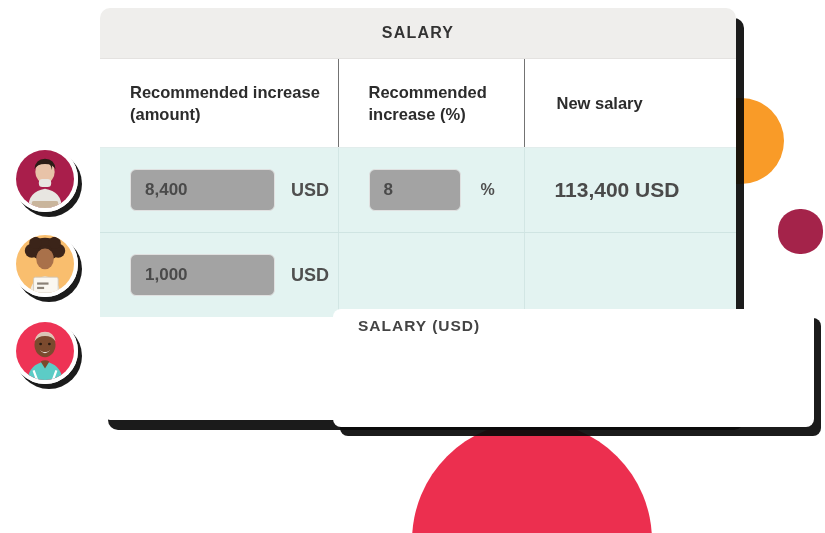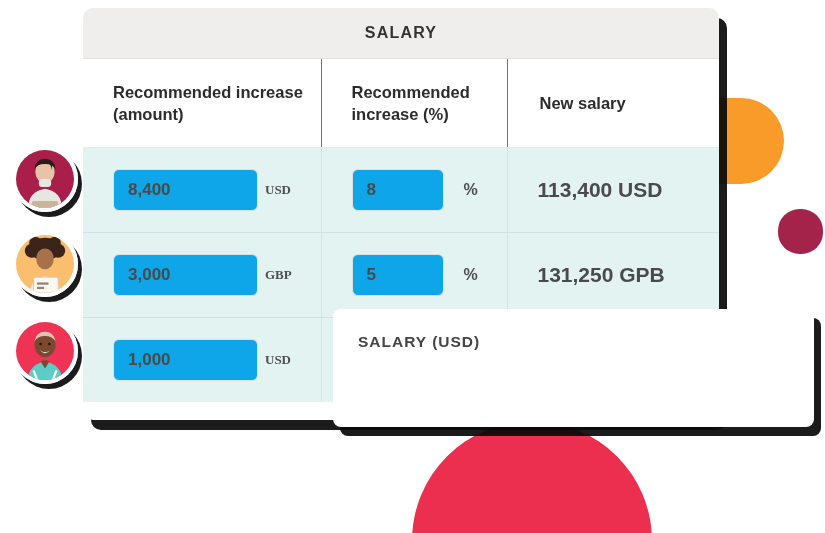--- a/index.html
+++ b/index.html
@@ -51,21 +51,21 @@
     width: 240px;
     height: 240px;
     background: #EC2F4F;
     border-radius: 50%;
     z-index: 1;
   }
 
   
   #salary-card {
     position: absolute;
-    left: 83px;
+    left: 100px;
     top: 8px;
     width: 636px;
     height: 412px;
     background: #ffffff;
     border-radius: 10px;
     box-shadow: 8px 10px 0 0 rgba(10,10,10,0.93);
     overflow: hidden;
     z-index: 3;
   }
   #card-header {
@@ -117,41 +117,40 @@
     border-bottom: 1px solid #CFE4E2;
   }
   #salary-table td:last-child { border-right: none; }
   #salary-table tr:last-child td { border-bottom: none; }
 
   .field-wrap {
     display: flex;
     align-items: center;
   }
   .num-input {
-    background: #0ea5e9;
+    background: #a3a3a3;
     border: 1px solid #E0E0E0;
     border-radius: 6px;
     height: 42px;
     font-family: "Liberation Sans", sans-serif;
     font-size: 17px;
     font-weight: bold;
     color: #4a4a4a;
     padding: 8px 14px;
     box-sizing: border-box;
     outline: none;
   }
   .num-input.amount { width: 145px; }
   .num-input.pct { width: 92px; }
 
   .unit {
-    font-size: 13px;
+    font-size: 18px;
     font-weight: bold;
     color: #4f4f4f;
-    margin-left: 7px;
-    font-family: Liberation Serif, serif;
+    margin-left: 16px;
   }
   .pct-sign {
     font-size: 16px;
     font-weight: bold;
     color: #4f4f4f;
     margin-left: 20px;
   }
   .new-salary {
     font-size: 21px;
     font-weight: bold;
@@ -162,21 +161,21 @@
   #budget-card {
     position: absolute;
     left: 333px;
     top: 309px;
     width: 481px;
     height: 118px;
     background: #ffffff;
     border-radius: 8px;
     box-shadow: 7px 9px 0 0 rgba(10,10,10,0.93);
     z-index: 5;
-    padding: 24px 0 0 25px;
+    padding: 8px 0 0 25px;
     box-sizing: border-box;
   }
   #budget-card .budget-title {
     font-size: 15.5px;
     font-weight: bold;
     letter-spacing: 1px;
     color: #444444;
     margin-bottom: 10px;
   }
   #budget-row {
@@ -259,37 +258,20 @@
               <span class="pct-sign">%</span>
             </div>
           </td>
           <td>
             <span class="new-salary">113,400 USD</span>
           </td>
         </tr>
         <tr>
           <td>
             <div class="field-wrap">
-              <input class="num-input amount" type="text" value="3,000" style="">
-              <span class="unit">GBP</span>
-            </div>
-          </td>
-          <td>
-            <div class="field-wrap">
-              <input class="num-input pct" type="text" value="5" style="">
-              <span class="pct-sign">%</span>
-            </div>
-          </td>
-          <td>
-            <span class="new-salary">131,250 GPB</span>
-          </td>
-        </tr>
-        <tr>
-          <td>
-            <div class="field-wrap">
               <input class="num-input amount" type="text" value="1,000" style="">
               <span class="unit">USD</span>
             </div>
           </td>
           <td></td>
           <td></td>
         </tr>
       </tbody>
     </table>
   </div>

